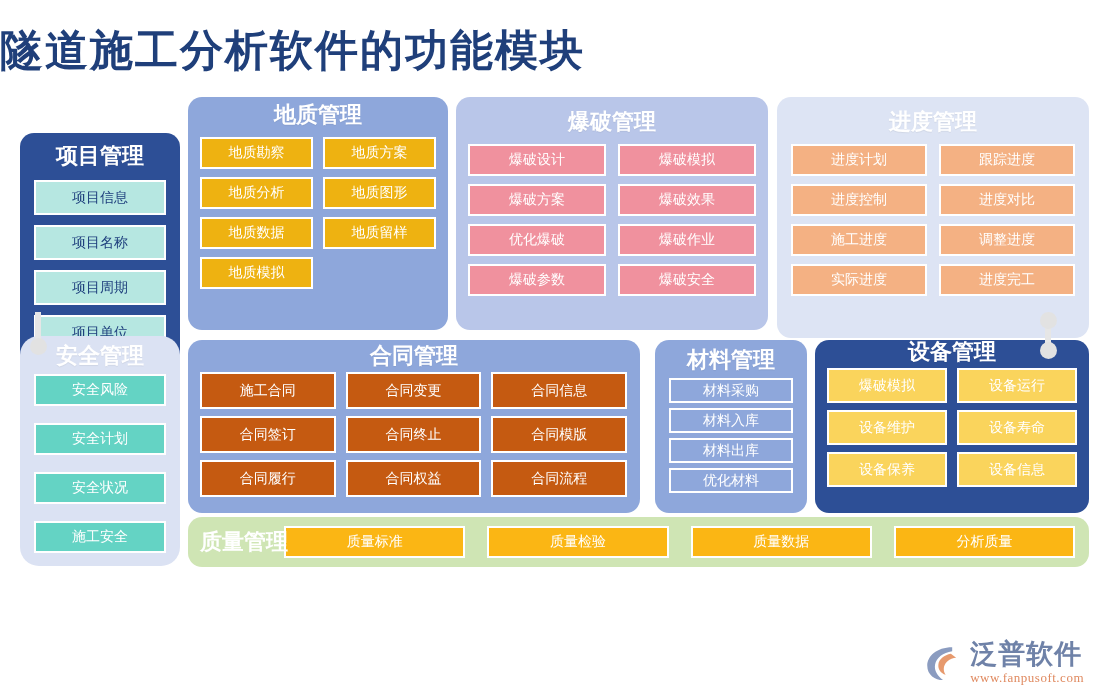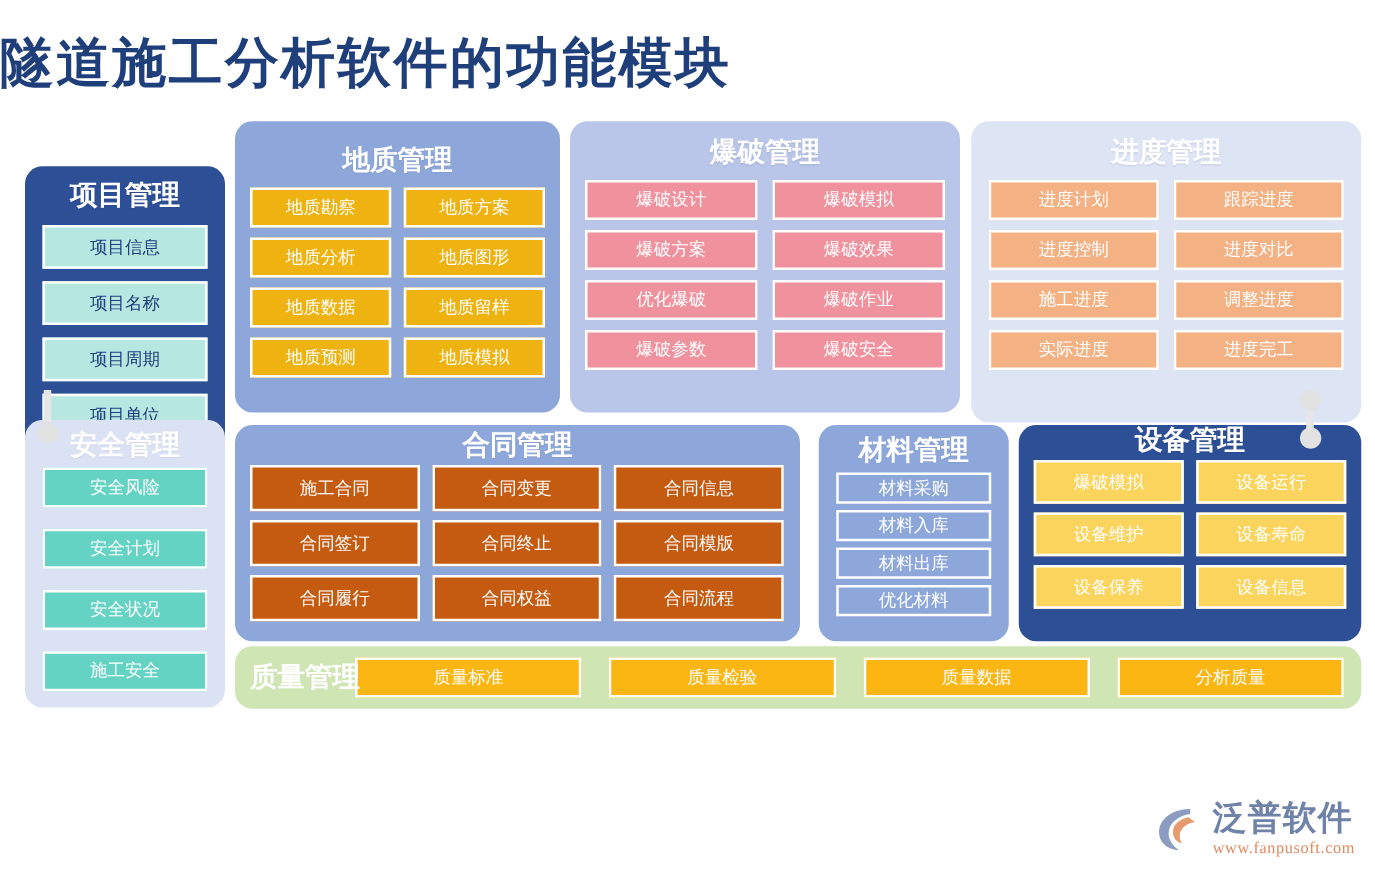--- a/index.html
+++ b/index.html
@@ -51,41 +51,41 @@
   
   #p-project { left: 20px; top: 97px; width: 160px; height: 233px;
                background: #2d4f96; margin-top: 36px; }
   #p-project .panel-title { margin-top: 11px; font-size: 22px; }
   #p-project .items { flex-direction: column; gap: 10px; padding: 12px 14px 0 14px; }
   #p-project .item { height: 35px; width: 100%; background:#b6e7e1; color:#1e3f7d; border-color:#ffffff; font-size:14px;}
 
   
   #p-geology { left: 188px; top: 97px; width: 260px; height: 233px;
                background: #8ea7db; }
-  #p-geology .panel-title { margin-top: 19px; font-family: Liberation Serif, serif; }
+  #p-geology .panel-title { margin-top: 6px; font-family: Liberation Serif, serif; }
   #p-geology .items { gap: 8px 10px; padding: 10px 12px 0 12px; }
   #p-geology .item { width: calc(50% - 5px); height: 32px; background:#eeb211; border-color:#ffffff; }
 
   
   #p-blast { left: 456px; top: 97px; width: 312px; height: 233px;
              background: #b9c6e9; }
   #p-blast .panel-title { margin-top: 13px; }
   #p-blast .items { gap: 8px 12px; padding: 10px 12px 0 12px; }
   #p-blast .item { width: calc(50% - 6px); height: 32px; background:#f0919e; border-color:#ffffff; }
 
   
   #p-progress { left: 777px; top: 97px; width: 312px; height: 241px;
                 background: #dde4f4; }
   #p-progress .panel-title { margin-top: 13px; }
   #p-progress .items { gap: 8px 12px; padding: 10px 14px 0 14px; }
   #p-progress .item { width: calc(50% - 6px); height: 32px; background:#f4b183; border-color:#ffffff; }
 
   
   #p-safety { left: 20px; top: 336px; width: 160px; height: 230px;
-              background: #dbe2f3; }
+              background: #dbe2f3; border-radius: 19px; }
   #p-safety .panel-title { margin-top: 8px; }
   #p-safety .items { flex-direction: column; gap: 17px; padding: 6px 14px 0 14px; }
   #p-safety .item { height: 32px; width: 100%; background:#64d3c4; border-color:#ffffff; }
 
   
   #p-contract { left: 188px; top: 340px; width: 452px; height: 173px;
                 background: #8ea7db; }
   #p-contract .panel-title { margin-top: 4px; }
   #p-contract .items { gap: 7px 10px; padding: 4px 12px 0 12px; }
   #p-contract .item { width: calc(33.333% - 7px); height: 37px; background:#c55a11; border-color:#ffffff; }
@@ -170,21 +170,20 @@
 
   <div class="panel" id="p-geology">
     <div class="panel-title">地质管理</div>
     <div class="items">
       <div class="item">地质勘察</div>
       <div class="item">地质方案</div>
       <div class="item">地质分析</div>
       <div class="item">地质图形</div>
       <div class="item">地质数据</div>
       <div class="item">地质留样</div>
-      <div class="item">地质预测</div>
       <div class="item">地质模拟</div>
     </div>
   </div>
 
   <div class="panel" id="p-blast">
     <div class="panel-title">爆破管理</div>
     <div class="items">
       <div class="item">爆破设计</div>
       <div class="item">爆破模拟</div>
       <div class="item">爆破方案</div>

